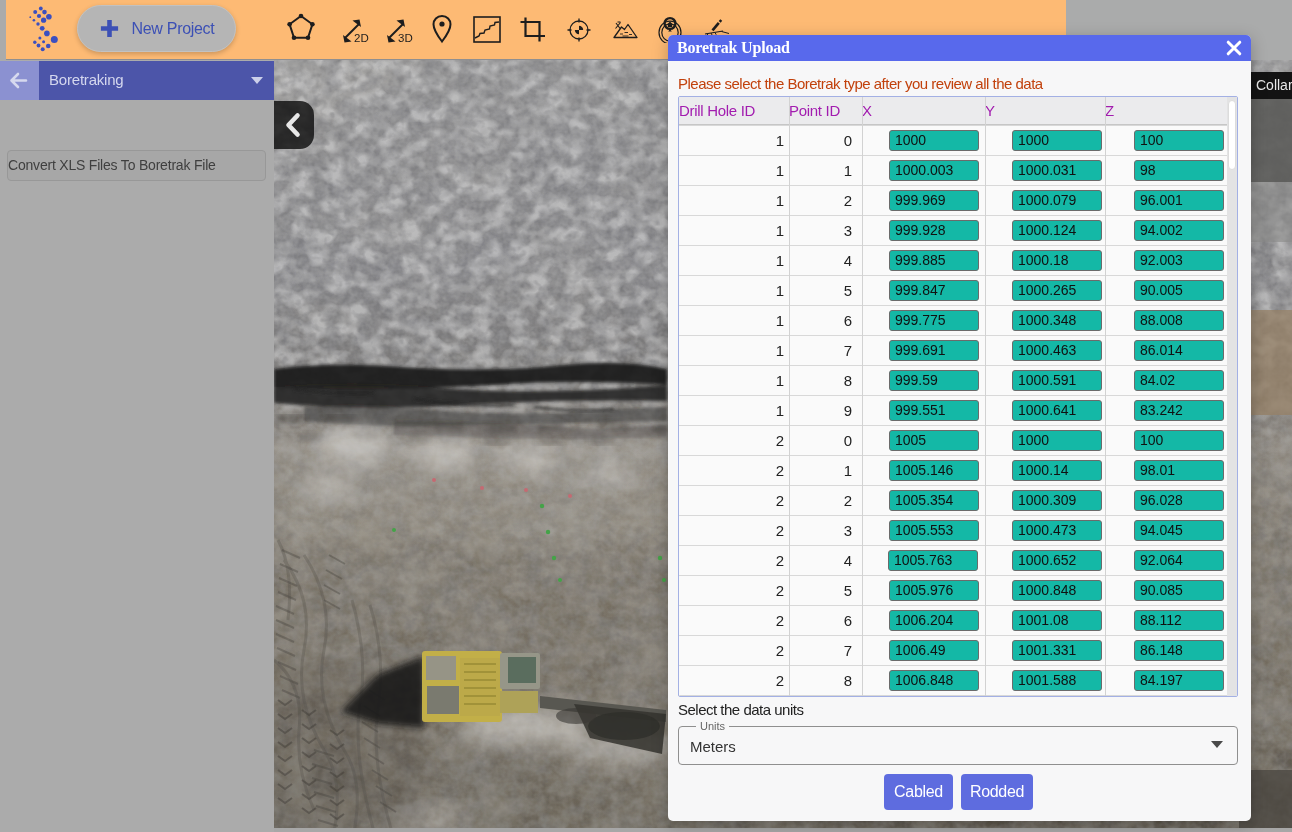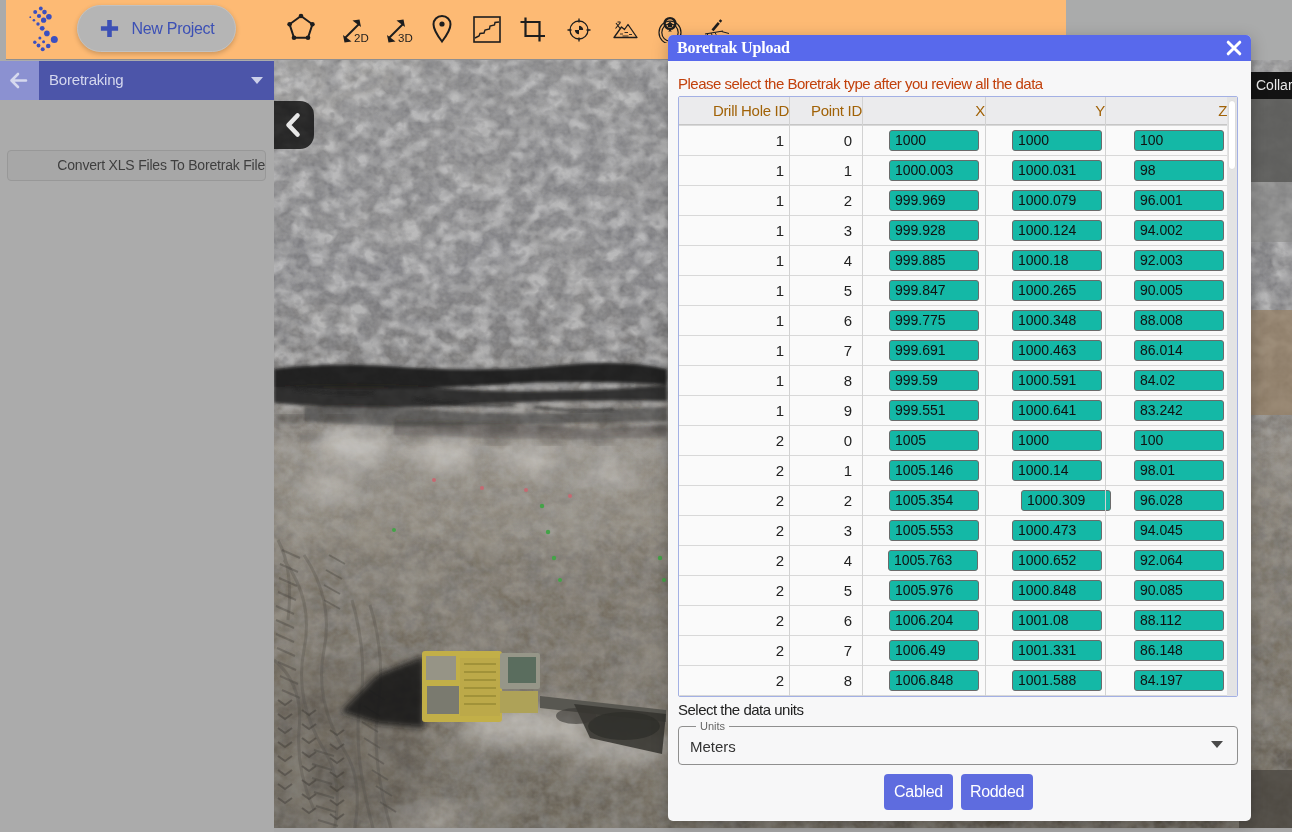--- a/index.html
+++ b/index.html
@@ -11,39 +11,39 @@
 background:#b5b5b5;border:1px solid #c2c2c2;box-shadow:0 2px 5px rgba(0,0,0,0.2);
 color:#3c50b5;font-size:16px;line-height:45px;text-align:center;letter-spacing:-0.3px;}
 
 #sidebar{position:absolute;left:0;top:60px;width:274px;height:772px;background:#ababab;z-index:15;}
 #sidehead{position:absolute;left:0;top:1px;width:274px;height:39px;background:#4c55a9;}
 #backsq{position:absolute;left:0;top:0;width:39px;height:39px;background:#8b91d1;}
 #sidehead .ttl{position:absolute;left:49px;top:10px;font-size:15px;color:#d4d7ee;letter-spacing:-0.2px;}
 #upload{position:absolute;left:7px;top:48px;width:259px;height:33px;background:#4150b4;
 border-radius:4px;color:#c9cde8;font-size:15px;text-align:center;line-height:33px;letter-spacing:-0.2px;}
 #convert{position:absolute;left:7px;top:90px;width:259px;height:31px;background:rgba(0,0,0,0.02);
-border:1px solid #989898;border-radius:4px;color:#3f3f3f;font-size:14px;text-align:right;line-height:29px;letter-spacing:-0.2px;}
+border:1px solid #989898;border-radius:4px;color:#3f3f3f;font-size:14px;text-align:left;line-height:29px;letter-spacing:-0.2px;}
 
 #photo{position:absolute;left:274px;top:60px;width:1018px;height:772px;z-index:1;background:#9a9a9a;}
 #bstrip{position:absolute;left:274px;top:828px;width:1018px;height:4px;background:#a7a7a7;z-index:2;}
 #collapse{position:absolute;left:274px;top:101px;width:40px;height:48px;background:rgba(15,15,15,0.82);
 border-radius:0 14px 14px 0;z-index:5;}
 #collar{position:absolute;left:1251px;top:72px;width:41px;height:27px;background:#131313;color:#e8e8e8;
 font-size:14px;line-height:27px;padding-left:5px;white-space:nowrap;overflow:hidden;z-index:6;}
 
 #modal{position:absolute;left:668px;top:35px;width:583px;height:786px;background:#f7f7f8;
 border-radius:5px;box-shadow:0 4px 16px rgba(0,0,0,0.25);z-index:30;}
 #mtitle{position:absolute;left:0;top:0;width:583px;height:26px;background:#5869ec;
 border-radius:5px 5px 0 0;color:#fff;font-weight:bold;font-size:16px;line-height:25px;padding-left:9px;letter-spacing:-0.2px;font-family:Liberation Serif, serif;}
 #mclosesvg{position:absolute;right:9px;top:5px;}
 #msub{position:absolute;left:10px;top:40px;font-size:15px;color:#c2410c;letter-spacing:-0.5px;}
 #mtable{position:absolute;left:10px;top:61px;width:560px;height:601px;background:#fafafa;
 border:1px solid #a3b0e4;border-radius:2px;overflow:hidden;}
 #thead{position:absolute;left:0;top:0;width:558px;height:28px;background:#ebebed;border-bottom:1px solid #c6c6c6;}
-#thead div{position:absolute;top:0;height:28px;line-height:27px;text-align:right;font-size:15px;color:#a16207;letter-spacing:-0.3px;}
+#thead div{position:absolute;top:0;height:28px;line-height:27px;text-align:left;font-size:15px;color:#a21caf;letter-spacing:-0.3px;}
 .vline{position:absolute;top:0;width:1px;height:599px;background:#d2d2d2;}
 .trow{position:absolute;left:0;width:548px;height:30px;border-top:1px solid #d8d8d8;background:#fafafa;}
 .trow:first-of-type{border-top:none;}
 .cnum{position:absolute;top:0;height:30px;line-height:30px;font-size:15px;color:#222;text-align:right;}
 .c1{left:0;width:105px;}
 .c2{left:110px;width:63px;}
 .inp{position:absolute;top:4px;width:90px;height:21px;background:#14b8a6;border:1px solid #6b6b6b;
 border-radius:3px;font-size:14px;line-height:19px;padding-left:5px;color:#111;overflow:hidden;}
 #scrolltrack{position:absolute;left:548px;top:0;width:10px;height:599px;background:#e3e3e4;}
 #scrollthumb{position:absolute;left:549px;top:3px;width:8px;height:70px;background:#fff;border:1px solid #dcdcdc;border-radius:4px;}
@@ -447,21 +447,21 @@
 <div class="cnum c1">2</div>
         <div class="cnum c2">1</div>
 <div class="inp" style="left:210px"><span>1005.146</span></div>
 <div class="inp" style="left:333px"><span>1000.14</span></div>
 <div class="inp" style="left:455px"><span>98.01</span></div>
 </div>
 <div class="trow" style="top:388px">
 <div class="cnum c1">2</div>
         <div class="cnum c2">2</div>
 <div class="inp" style="left:210px"><span>1005.354</span></div>
-<div class="inp" style="left:342px"><span>1000.309</span></div>
+<div class="inp" style="left:333px"><span>1000.309</span></div>
 <div class="inp" style="left:455px"><span>96.028</span></div>
 </div>
 <div class="trow" style="top:418px">
 <div class="cnum c1">2</div>
         <div class="cnum c2">3</div>
 <div class="inp" style="left:210px"><span>1005.553</span></div>
 <div class="inp" style="left:333px"><span>1000.473</span></div>
 <div class="inp" style="left:455px"><span>94.045</span></div>
 </div>
 <div class="trow" style="top:448px">

